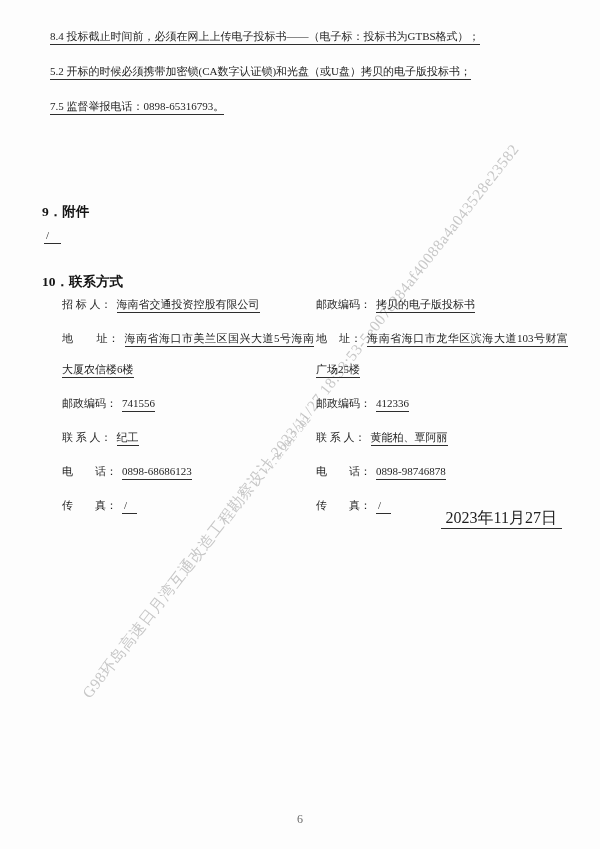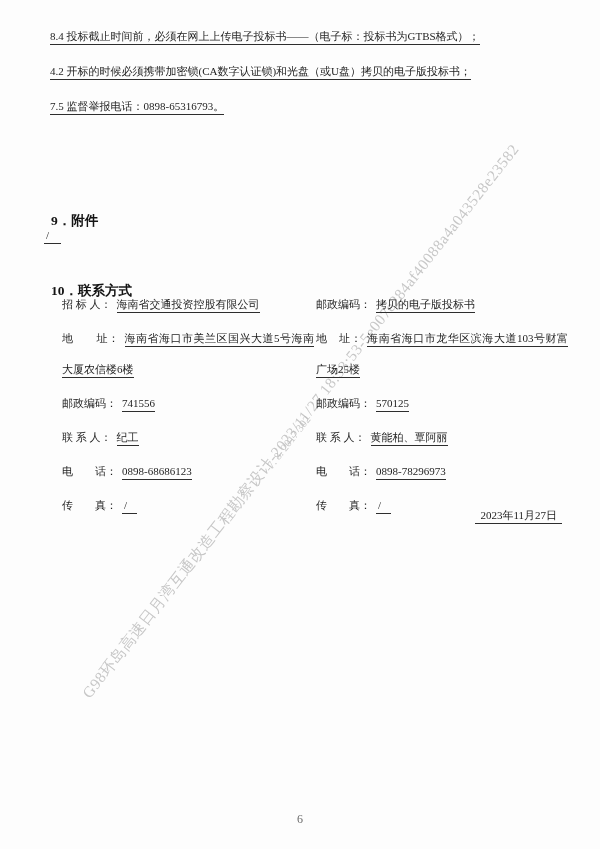--- a/index.html
+++ b/index.html
@@ -12,48 +12,48 @@
     position:absolute;white-space:nowrap;color:#bababa;opacity:.8;
     transform-origin:0 0;pointer-events:none;
   }
   .wm1{left:78px;top:690px;font-size:15.5px;letter-spacing:.5px;transform:rotate(-52deg);}
   .wm2{left:262px;top:466px;font-size:11px;transform:rotate(-52deg);}
   
   .clauses{position:absolute;left:38px;top:21px;width:528px;font-size:11px;}
   .clause{margin:0 0 4px 12px;line-height:31px;text-align:justify;}
   .u{border-bottom:1px solid #2e2e2e;padding-bottom:2px;}
   
-  .h{position:absolute;left:38px;margin:13px;font-size:13.5px;font-weight:700;color:#141414;}
+  .h{position:absolute;left:38px;margin:4px;font-size:13.5px;font-weight:700;color:#141414;}
   .h9{top:199px;}
   .h10{top:269px;}
   .slash{position:absolute;left:44px;top:229px;font-size:11px;}
   .slash .u{padding:0 12px 2px 2px;}
   
   .contacts{position:absolute;left:62px;top:289px;width:510px;display:flex;gap:2px;font-size:11px;}
   .col{width:252px;}
   .crow{line-height:31px;margin-bottom:3px;text-align:justify;}
   .lbl{margin-right:5px;}
   .val{border-bottom:1px solid #2e2e2e;padding-bottom:2px;}
   .val-wide{padding:0 10px 2px 2px;}
   
-  .date{position:absolute;right:38px;top:508px;font-size:11px;margin-left:44px;}
+  .date{position:absolute;right:38px;top:508px;font-size:16px;margin-left:44px;}
   .date .u{padding:0 5px 2px 5px;}
   .pageno{position:absolute;left:0;top:812px;width:100%;text-align:center;font-size:12px;color:#6b6b6b;}
 </style>
 </head>
 <body>
 
 <div class="page">
 
   <div class="wm wm1">G98环岛高速日月湾互通改造工程勘察设计-2023/11/27 18:53:53-5e007e284af40088a4a043528e23582</div>
   <div class="wm wm2">-7. 8. 2017 302</div>
 
   <div class="clauses">
     <p class="clause"><span class="u">8.4 投标截止时间前，必须在网上上传电子投标书——（电子标：投标书为GTBS格式）；</span></p>
-    <p class="clause"><span class="u">4.2 开标的时候必须携带加密锁(CA数字认证锁)和光盘（或U盘）拷贝的电子版投标书；</span></p>
+    <p class="clause"><span class="u">5.2 开标的时候必须携带加密锁(CA数字认证锁)和光盘（或U盘）拷贝的电子版投标书；</span></p>
     <p class="clause"><span class="u">7.5 监督举报电话：0898-65316793。</span></p>
   </div>
 
   <h2 class="h h9">9．附件</h2>
 
   <div class="slash"><span class="u">/</span></div>
 
   <h2 class="h h10">10．联系方式</h2>
 
   <div class="contacts">
@@ -78,27 +78,27 @@
       </div>
     </div>
     <div class="col">
       <div class="crow">
         <span class="lbl">邮政编码：</span><span class="val">拷贝的电子版投标书</span>
       </div>
       <div class="crow">
         <span class="lbl">地　址：</span><span class="val">海南省海口市龙华区滨海大道103号财富广场25楼</span>
       </div>
       <div class="crow">
-        <span class="lbl">邮政编码：</span><span class="val">570125</span>
+        <span class="lbl">邮政编码：</span><span class="val">412336</span>
       </div>
       <div class="crow">
         <span class="lbl">联 系 人：</span><span class="val">黄能柏、覃阿丽</span>
       </div>
       <div class="crow">
-        <span class="lbl">电　　话：</span><span class="val">0898-78296973</span>
+        <span class="lbl">电　　话：</span><span class="val">0898-98746878</span>
       </div>
       <div class="crow">
         <span class="lbl">传　　真：</span><span class="val val-wide">/</span>
       </div>
     </div>
   </div>
 
   <div class="date"><span class="u">2023年11月27日</span></div>
 
   <div class="pageno">6</div>

